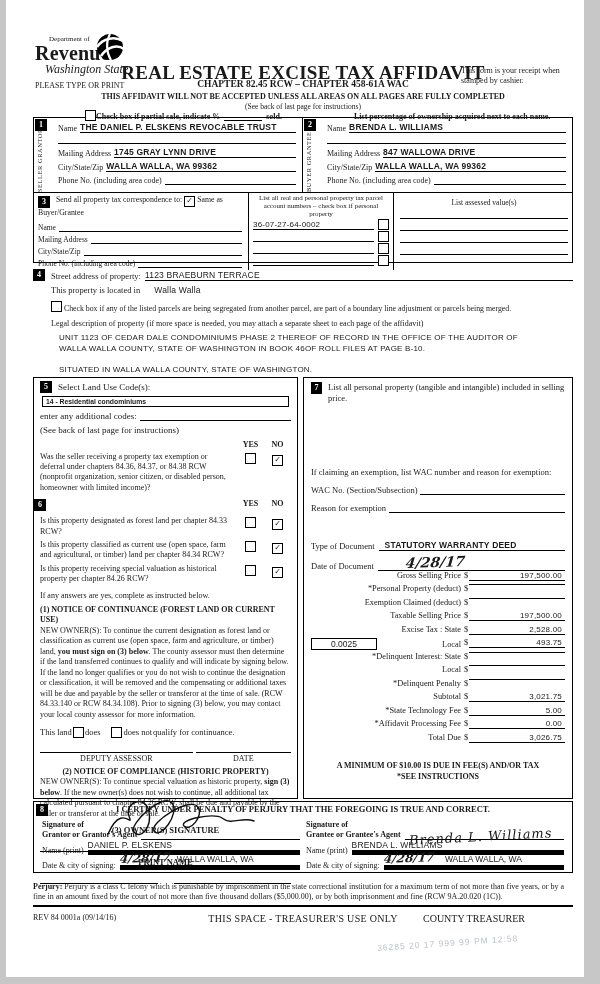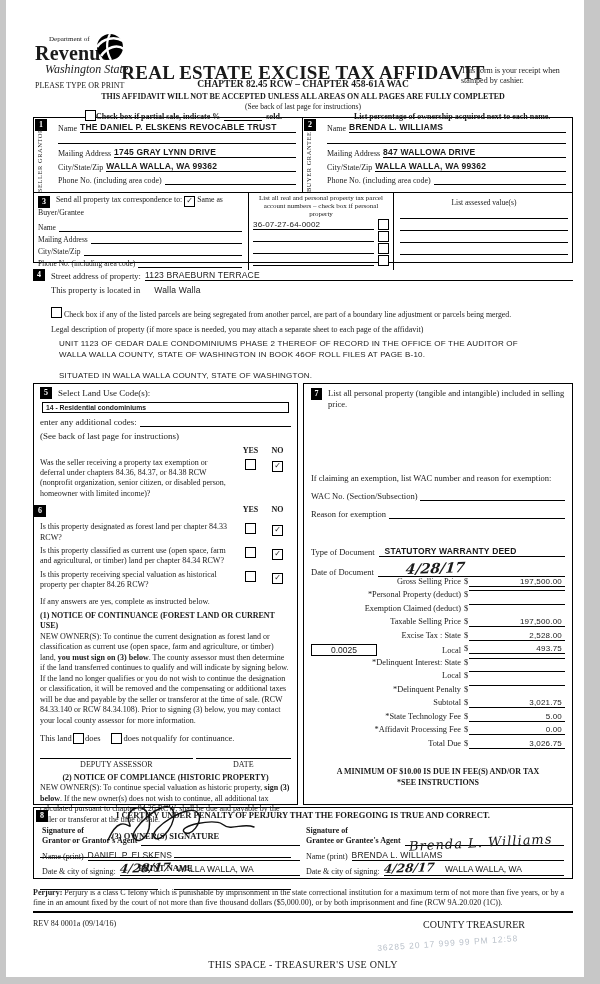--- a/index.html
+++ b/index.html
@@ -57,21 +57,21 @@
   .s3row .cb{margin-left:4px;}
 
   
   .sec4{padding-top:3px;}
   .s4street{display:flex;align-items:flex-end;height:15px;}
   .s4street .badge{margin-right:6px;}
   .s4street .lab{padding-right:4px;white-space:nowrap;}
   .s4street .val{flex:1;border-bottom:1px solid #000;font-size:8.5px;}
   .s4loc{margin:4px 0 0 18px;font-size:8.5px;}
   .s4loc .val{margin-left:14px;}
-  .s4seg{margin:12px 0 0 18px;font-size:7.8px;}
+  .s4seg{margin:6px 0 0 18px;font-size:7.8px;}
   .s4leg{margin:6px 0 0 18px;font-size:8px;}
   .s4txt{margin:5px 0 0 26px;font-size:8px;line-height:1.35;width:470px;}
   .s4sit{margin:10px 0 0 26px;font-size:8px;}
 
   
   .cols{display:flex;gap:5px;margin-top:3px;}
   .boxL{position:relative;width:265px;border:1px solid #000;box-sizing:border-box;height:422px;padding:3px 6px;}
   .boxR{position:relative;width:270px;border:1px solid #000;box-sizing:border-box;height:422px;padding:4px 7px;}
   .s5head{display:flex;align-items:center;gap:6px;font-size:9px;}
   .lubox{border:1px solid #000;margin:3px 2px 0 2px;padding:1px 3px;font-size:6.8px;font-weight:bold;font-family:"Liberation Sans",sans-serif;}
@@ -115,33 +115,33 @@
   .minblock{margin-top:14px;text-align:center;font-weight:bold;font-size:8px;line-height:1.4;}
 
   
   .sec8{position:relative;border:1px solid #000;margin-top:2px;height:72px;box-sizing:border-box;padding:2px 8px 2px 8px;}
   .sec8 .badge{position:absolute;left:2px;top:2px;}
   .cert{text-align:center;font-weight:bold;font-size:8.5px;}
   .s8cols{display:flex;gap:6px;margin-top:2px;}
   .s8c{flex:1;position:relative;}
   .s8row{display:flex;align-items:flex-end;height:15px;font-size:8px;}
   .s8row .lab{white-space:nowrap;padding-right:4px;text-align:center;}
-  .s8row .ln{flex:1;border-bottom:1px solid #000000;font-size:8.5px;}
+  .s8row .ln{flex:1;border-bottom:5px solid #000000;font-size:8.5px;}
   .s8sig{height:24px;display:flex;align-items:flex-end;font-size:8px;}
   .s8sig .lab{font-weight:bold;line-height:1.2;padding-right:4px;white-space:nowrap;}
   .s8sig .ln{flex:1;border-bottom:1px solid #000;position:relative;}
   .scrawl{position:absolute;left:60px;top:-26px;pointer-events:none;}
   .cursive{font-family:"DejaVu Serif",serif;font-style:italic;font-size:13px;display:inline-block;transform:rotate(-3deg);letter-spacing:1px;white-space:nowrap;}
   .citytxt{font-family:"Liberation Sans",sans-serif;font-size:8.5px;}
 
   
   .perjury{margin-top:9px;font-size:8px;line-height:1.3;border-bottom:2px solid #000;padding-bottom:3px;}
   .foot{display:flex;align-items:flex-start;margin-top:6px;}
   .foot .rev{font-size:8px;width:150px;}
-  .foot .mid{flex:1;text-align:center;font-size:10px;letter-spacing:.3px;margin-top:40px;}
+  .foot .mid{flex:1;text-align:center;font-size:10px;letter-spacing:.3px;}
   .foot .ct{width:150px;text-align:left;font-size:10px;}
   .stamp{position:absolute;right:66px;top:938px;transform:rotate(-4deg);color:#a9b2bd;opacity:.8;font-size:8.5px;font-family:"Liberation Sans",sans-serif;letter-spacing:1px;}
 </style>
 </head>
 <body>
 
 <div class="scan">
 <div class="page">
 <div class="form">
 

